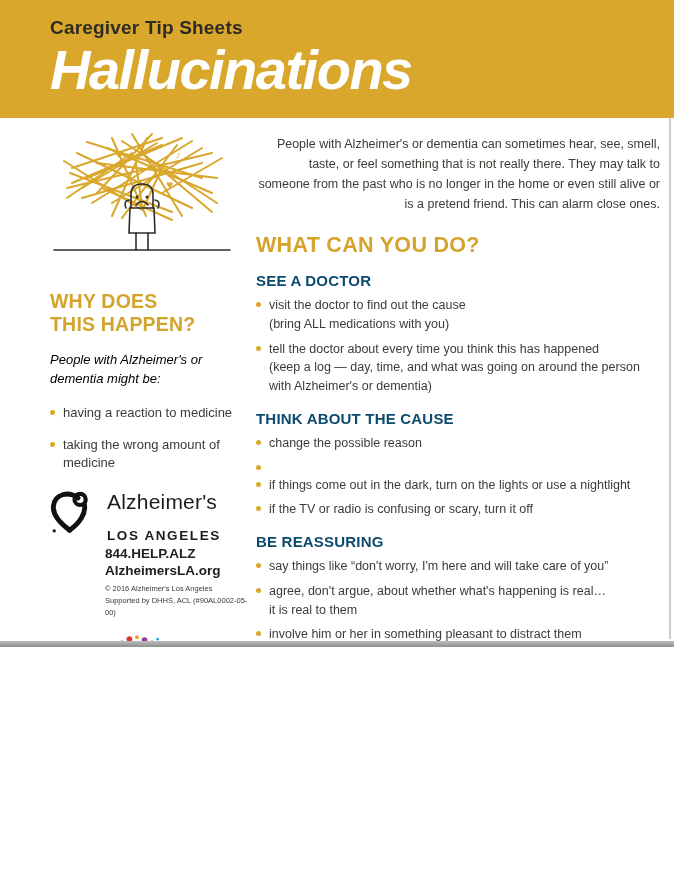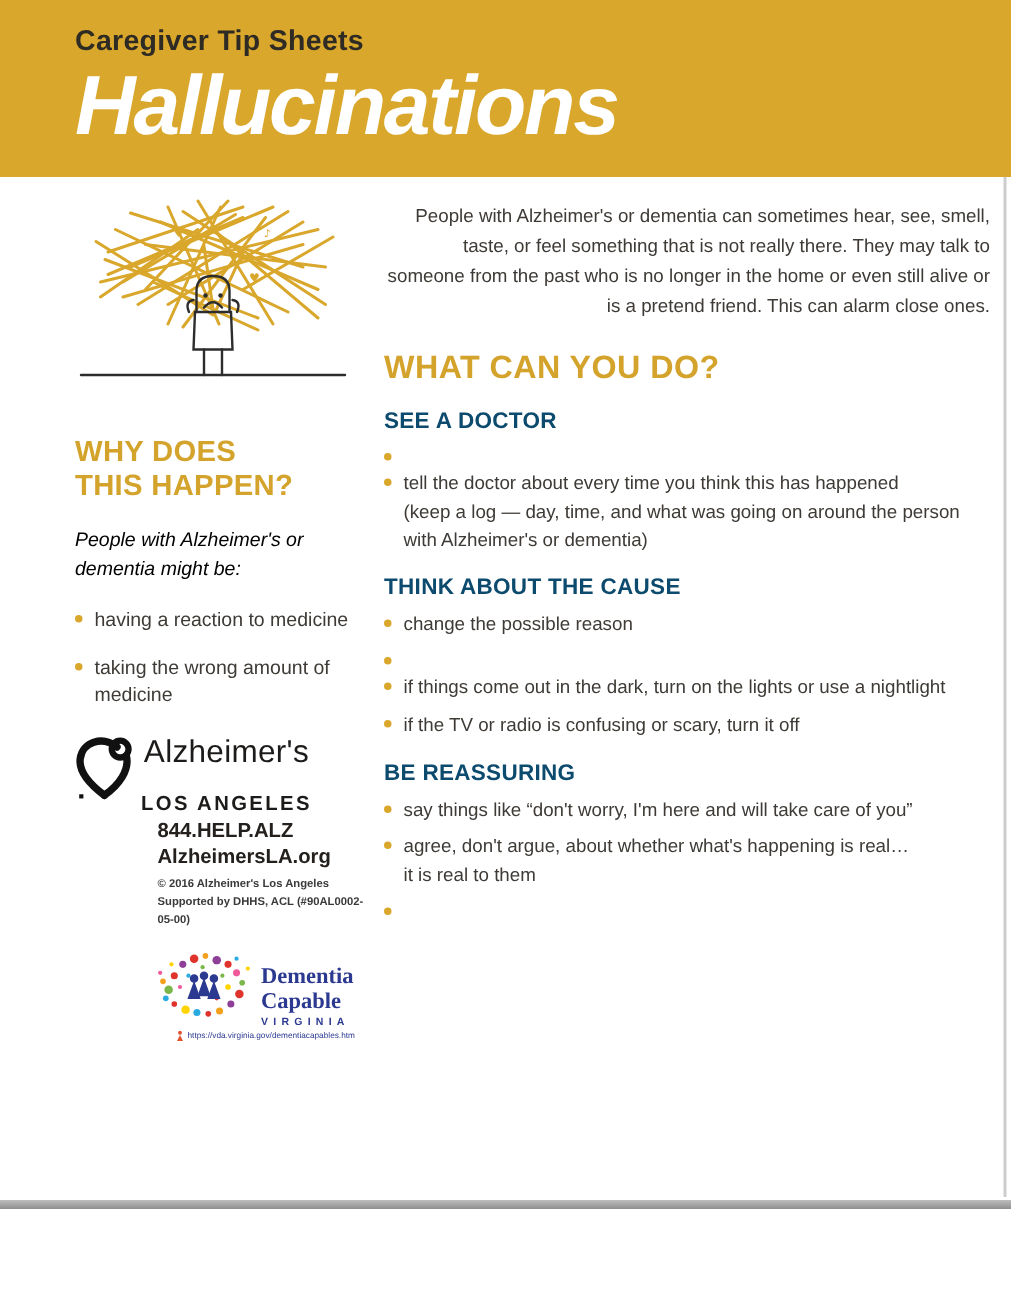--- a/index.html
+++ b/index.html
@@ -1,18 +1,18 @@
 <!DOCTYPE html>
 <html><head>
 <meta charset="utf-8">
 <title>Caregiver Tip Sheet — Hallucinations</title>
 <style>
   html,body { margin:0; padding:0; background:#ffffff; }
   .page {
-    position:relative; width:674px; height:806px; background:#ffffff;
+    position:relative; width:674px; height:647px; background:#ffffff;
     font-family:"Liberation Sans", sans-serif; overflow:hidden;
   }
   
   .banner { height:118px; background:#D9A72B; box-sizing:border-box; padding:17px 0 0 50px; }
   .eyebrow { font-size:19px; font-weight:bold; color:#2E2A24; letter-spacing:.2px; }
   .doc-title { font-size:56px; font-weight:bold; font-style:italic; color:#ffffff;
                margin-top:3px; letter-spacing:-1.5px; line-height:1; }
   
   .columns { display:flex; padding:14px 0 0 50px; box-sizing:border-box; }
   .left-col { width:198px; flex:none; }
@@ -21,27 +21,27 @@
   .figure-wrap { width:184px; height:144px; }
   .why-heading { margin-top:14px; color:#D4A32C; font-size:19.5px; font-weight:bold;
                  line-height:1.2; white-space:pre-line; letter-spacing:.2px; }
   .why-intro { margin-top:13px; font-style:italic; font-size:13px; color:#000000; line-height:1.5; }
   .side-bullets { margin-top:15px; }
   .bullet { display:flex; gap:8px; color:#3E3A36; line-height:1.45; }
   .side-bullets .bullet { margin-bottom:13px; font-size:13px; }
   .dot { width:5px; height:5px; border-radius:50%; background:#D9A72B; margin-top:6px; flex:none; }
   .bullet-text { white-space:pre-line; }
   .org-block { margin-top:12px; }
-  .org-row { display:flex; align-items:flex-start; gap:2px;text-align:center; }
+  .org-row { display:flex; align-items:flex-start; gap:15px; }
   .org-mark { width:42px; height:48px; flex:none; margin-top:2px; }
   .org-text { padding-top:4px; }
   .org-name { font-size:21px; color:#1d1b19; letter-spacing:.2px; }
   .org-region { font-size:13.5px; font-weight:bold; letter-spacing:1.6px; color:#1d1b19; margin-top:14px; }
   .org-contact { margin-left:55px; font-weight:bold; font-size:13.5px; color:#23201d; line-height:1.25; margin-top:3px; }
-  .org-small { margin-left:55px; font-size:7.5px; color:#3a3a3a; line-height:1.6; margin-top:3px;font-weight:bold; }
+  .org-small { margin-left:55px; font-size:7.5px; color:#3a3a3a; line-height:1.6; margin-top:3px; }
   
   .partner { margin-left:53px; margin-top:12px; width:150px; }
   .partner-row { display:flex; align-items:flex-end; gap:5px; }
   .brain { width:66px; height:54px; flex:none; }
   .p-name { font-family:"Liberation Serif", serif; font-weight:bold; color:#2b3990;
             font-size:15px; line-height:1.1; }
   .p-state { color:#2b3990; font-size:7px; letter-spacing:3.5px; margin-top:2px; font-weight:bold; }
   .p-url-row { display:flex; align-items:center; gap:2px; margin-top:2px; margin-left:14px; }
   .p-url { font-size:5.5px; color:#2b3990; }
   
@@ -222,20 +222,22 @@
 
       <div class="intro">People with Alzheimer's or dementia can sometimes hear, see, smell, taste, or feel something that is not really there. They may talk to someone from the past who is no longer in the home or even still alive or is a pretend friend. This can alarm close ones.</div>
 
       <div class="big-heading">WHAT CAN YOU DO?</div>
 
       <div>
         <div class="section-title">SEE A DOCTOR</div>
         <div class="content-bullets">
           <div class="bullet">
             <span class="dot"></span>
+            <span class="bullet-text">visit the doctor to find out the cause
+(bring ALL medications with you)</span>
           </div>
           <div class="bullet">
             <span class="dot"></span>
             <span class="bullet-text">tell the doctor about every time you think this has happened
 (keep a log — day, time, and what was going on around the person with Alzheimer's or dementia)</span>
           </div>
         </div>
       </div>
 
       <div>
@@ -266,20 +268,21 @@
             <span class="dot"></span>
             <span class="bullet-text">say things like “don't worry, I'm here and will take care of you”</span>
           </div>
           <div class="bullet">
             <span class="dot"></span>
             <span class="bullet-text">agree, don't argue, about whether what's happening is real…
 it is real to them</span>
           </div>
           <div class="bullet">
             <span class="dot"></span>
+            <span class="bullet-text">involve him or her in something pleasant to distract them</span>
           </div>
         </div>
       </div>
 
     </div>
   </div>
 
   <div class="right-edge"></div>
   <div class="bottom-bar"></div>
 </div>

